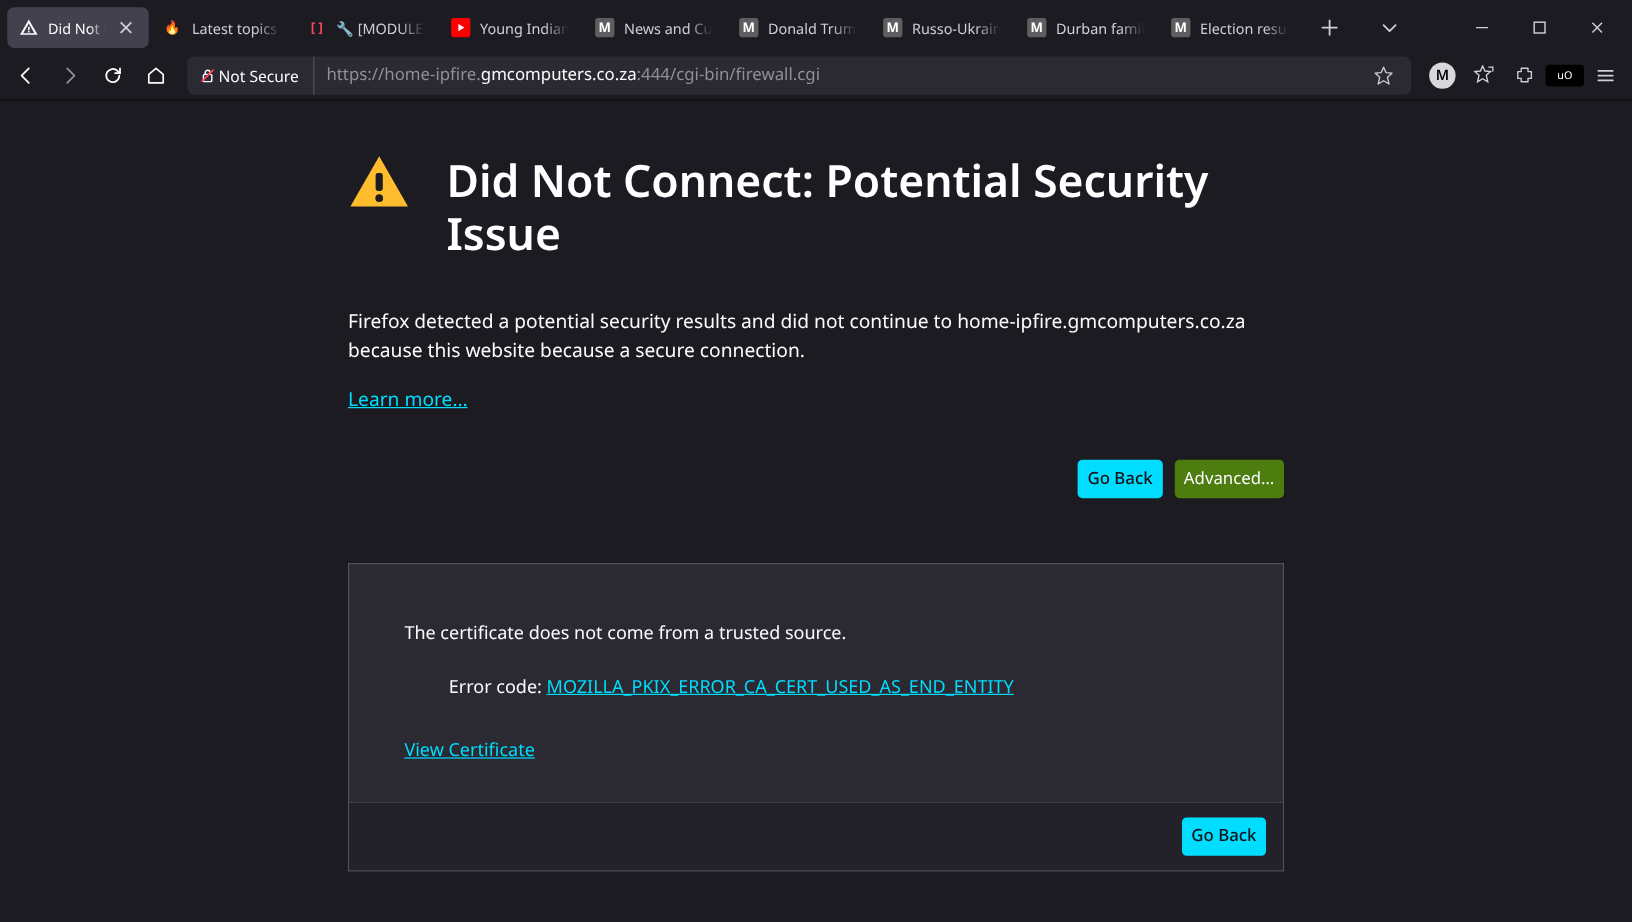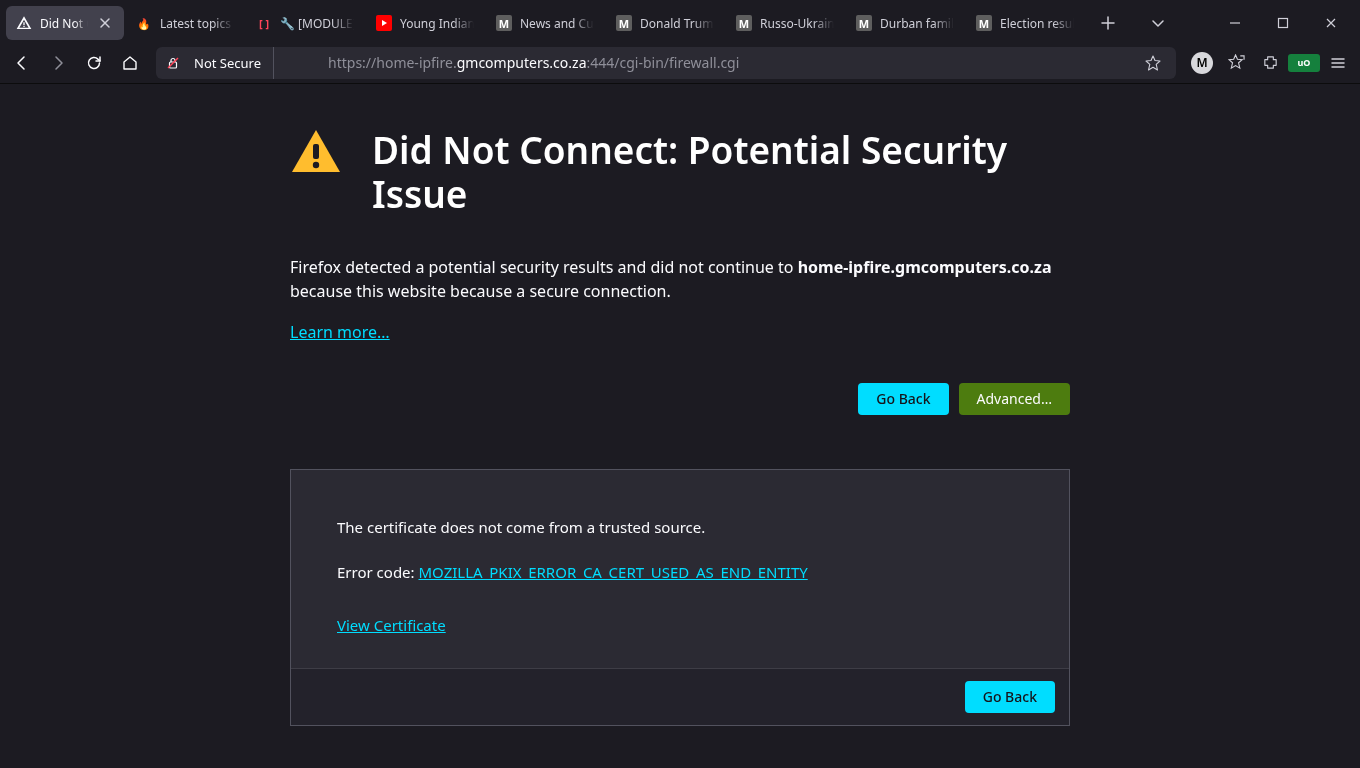--- a/index.html
+++ b/index.html
@@ -107,52 +107,52 @@
   padding: 0 10px 0 0;
   margin: 0 6px;
   font-size: 14px;
   color: #cfcfd8;
   gap: 10px;
   overflow: hidden;
 }
 .not-secure {
   display: flex;
   align-items: center;
-  gap: 14px;
+  gap: 2px;
   padding: 0 12px 0 10px;
   height: 100%;
   border-right: 1px solid #52525e;
   font-size: 13px;
   color: #fbfbfe;
 }
-.url-text { flex: 1; white-space: nowrap; overflow: hidden; margin-left: 44px; }
+.url-text { flex: 1; white-space: nowrap; overflow: hidden; }
 .url-text .faded { color: #8f8f99; }
 .url-text .host { color: #fbfbfe; }
 
 .toolbar-right {
   display: flex;
   align-items: center;
   gap: 2px;
 }
 .avatar-m {
   width: 22px; height: 22px;
   border-radius: 50%;
   background: #d8d8dc;
   color: #000;
   font-size: 12px;
   font-weight: 600;
   display: flex; align-items: center; justify-content: center;
 }
 .ublock {
   width: 34px; height: 18px;
   border-radius: 3px;
-  background: #15803d;
+  background: #000000;
   color: #fff;
   font-size: 9px;
-  font-weight: 700;
+  font-weight: 400;
   display: flex; align-items: center; justify-content: center;
 }
 
 
 .content {
   position: absolute;
   top: 84px; left: 0; right: 0; bottom: 0;
   background: #1c1b22;
   overflow-y: auto;
   overflow-x: hidden;
@@ -178,57 +178,57 @@
   color: #fff;
   line-height: 1.2;
 }
 .desc {
   margin-top: 38px;
   font-size: 16px;
   line-height: 1.5;
   color: #fbfbfe;
   max-width: 780px;
 }
-.desc b { font-weight: 700; }
+.desc b { font-weight: 400; }
 .learn-link {
   display: inline-block;
   margin-top: 18px;
   color: #00ddff;
   font-size: 16px;
 }
 .btn-row {
   display: flex;
   justify-content: flex-end;
   gap: 10px;
   margin-top: 40px;
 }
 .btn {
   height: 32px;
-  padding: 0 18px;
+  padding: 0 8px;
   border: none;
   border-radius: 4px;
   font-size: 14px;
   cursor: pointer;
   font-family: inherit;
 }
 .btn.primary { background: #00ddff; color: #15141a; font-weight: 500; }
 .btn.secondary { background: #4d7c0f; color: #fbfbfe; }
 
 .detail-box {
   margin-top: 54px;
   border: 1px solid #52525e;
   background: #2b2a33;
 }
 .detail-inner {
   padding: 46px 46px 30px 46px;
   font-size: 15px;
   line-height: 1.55;
 }
 .detail-inner p { margin-bottom: 22px; color: #fbfbfe; }
-.detail-inner p:last-of-type { margin-bottom: 30px; }
+.detail-inner p:last-of-type { margin-bottom: 30px; margin-left: 37px; }
 .detail-inner a { color: #00ddff; text-decoration: underline; }
 .detail-footer {
   background: #23222b;
   border-top: 1px solid #3e3d46;
   padding: 12px 14px;
   display: flex;
   justify-content: flex-end;
 }
 
 

